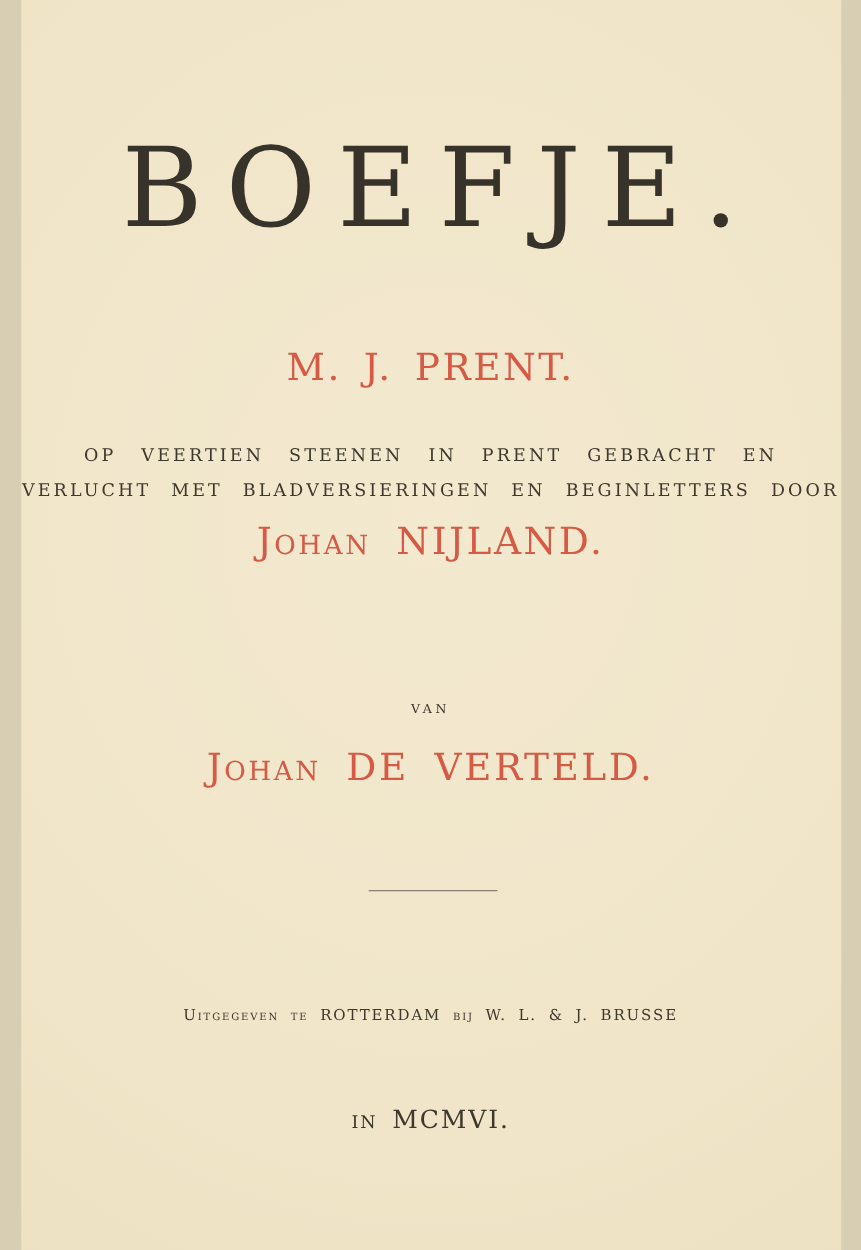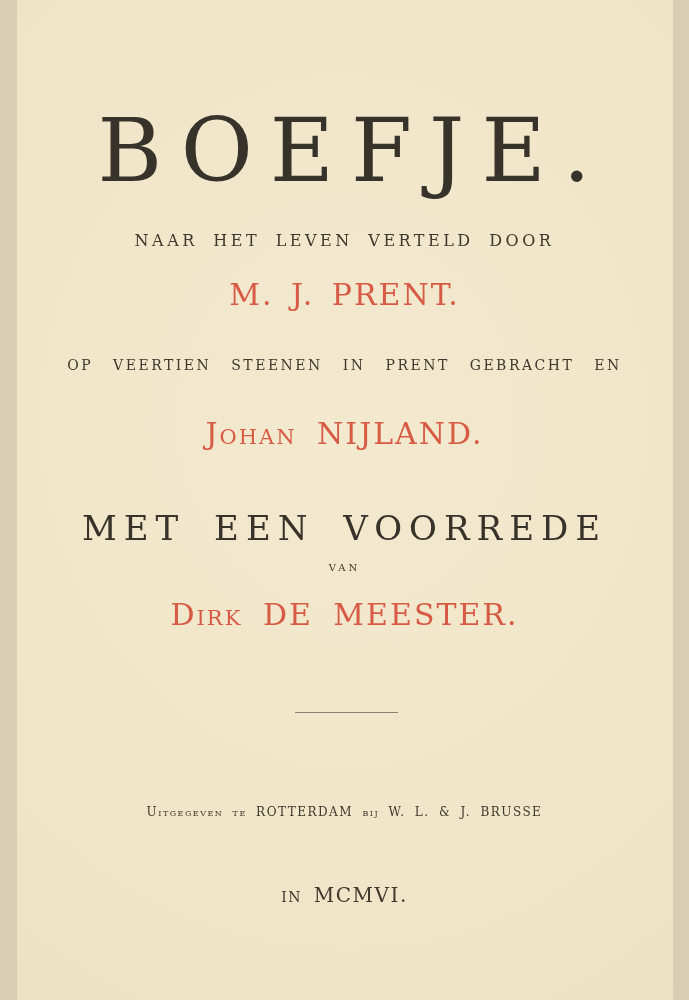--- a/index.html
+++ b/index.html
@@ -120,35 +120,34 @@
     word-spacing: 4px;
   }
 </style>
 </head>
 <body>
 
 <div class="page">
 
   <div class="line book-title">BOEFJE.</div>
 
-  <div class="line byline-intro">NAAR HET LEVEN VERTELD DOOR</div>
 
   <div class="line author-name">M. J. PRENT.</div>
 
   <div class="line credit-line-1">OP VEERTIEN STEENEN IN PRENT GEBRACHT EN</div>
 
+  <div class="line credit-line-2">VERLUCHT MET BLADVERSIERINGEN EN BEGINLETTERS DOOR</div>
 
   <div class="line illustrator-name">Johan NIJLAND.</div>
 
 
-  <div class="line preface-heading">MET EEN VOORREDE</div>
 
   <div class="line preface-connector">VAN</div>
 
-  <div class="line preface-author">Dirk DE MEESTER.</div>
+  <div class="line preface-author">Johan DE VERTELD.</div>
 
   <div class="divider-rule"></div>
 
   <div class="line imprint-line-1">Uitgegeven te ROTTERDAM bij W. L. &amp; J. BRUSSE</div>
 
   <div class="line imprint-line-2">in MCMVI.</div>
 
 </div>
 
 </body></html>

